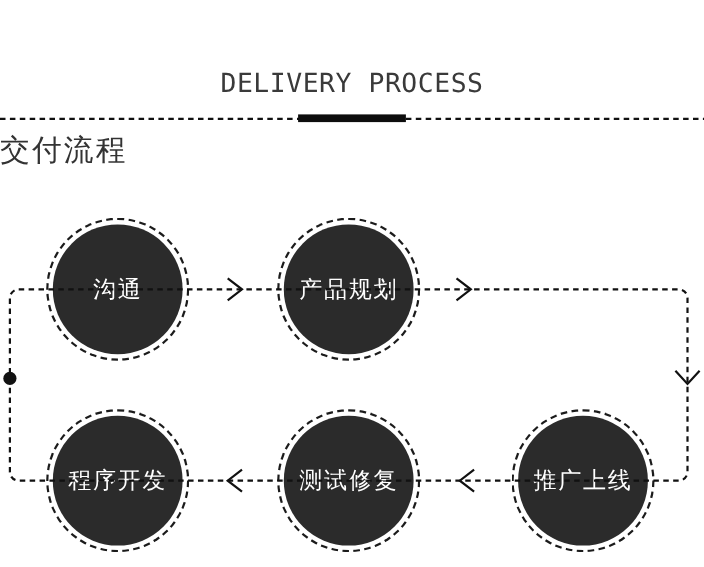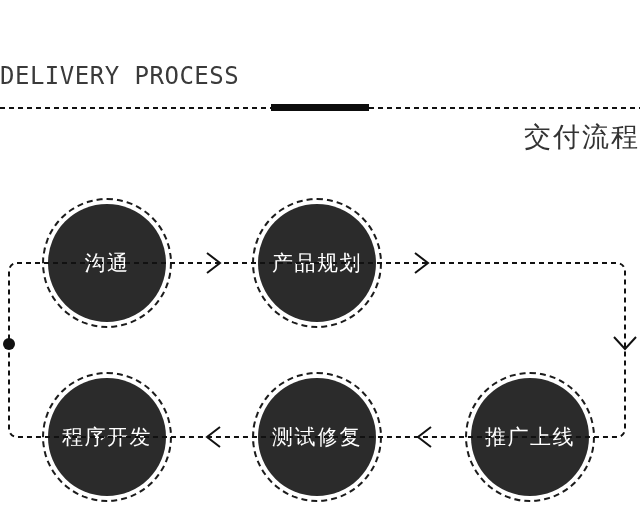--- a/index.html
+++ b/index.html
@@ -3,28 +3,28 @@
 <meta charset="utf-8">
 <style>
   html,body { margin:0; padding:0; background:#ffffff; }
   .page {
     position:relative; width:640px; height:515px; background:#ffffff;
     overflow:hidden;
     font-family:"DejaVu Sans","Liberation Sans",sans-serif;
   }
   .title-en {
     position:absolute; top:62px; left:0; width:640px; margin:0;
-    text-align:left;
+    text-align:center;
     font-family:"DejaVu Sans Mono","Liberation Mono",monospace;
     font-size:24px; font-weight:500; letter-spacing:0.5px;
     color:#3a3a3a; line-height:28px; white-space:nowrap;
   }
   .title-zh {
     position:absolute; top:120px; left:0; width:640px; margin:0;
-    text-align:right;
+    text-align:left;
     font-size:27px; font-weight:500; letter-spacing:2px;
     color:#333333; line-height:33px;
   }
   .node {
     position:absolute; width:130px; height:130px; box-sizing:border-box;
     border:2px dashed #1b1b1b; border-radius:50%;
     z-index:1;
   }
   .node-inner {
     position:absolute; top:4px; left:4px; right:4px; bottom:4px;

